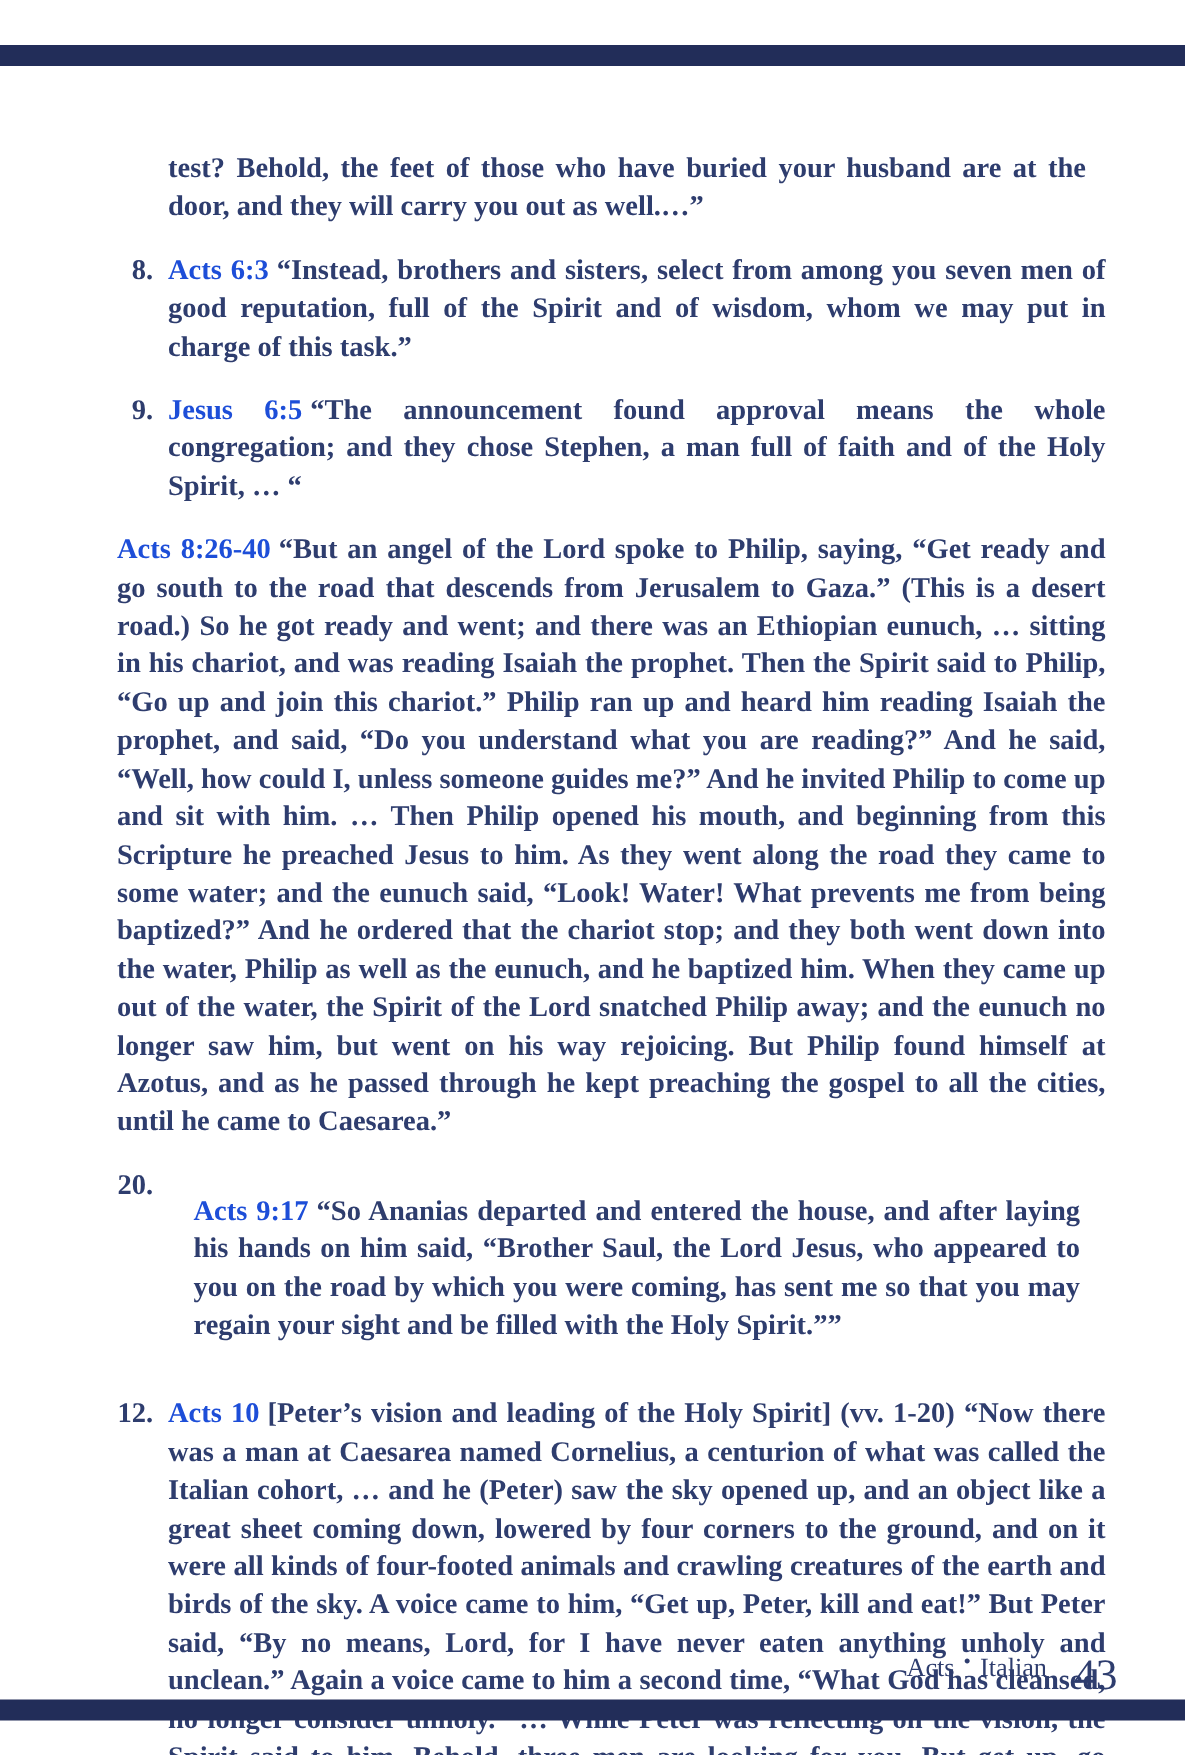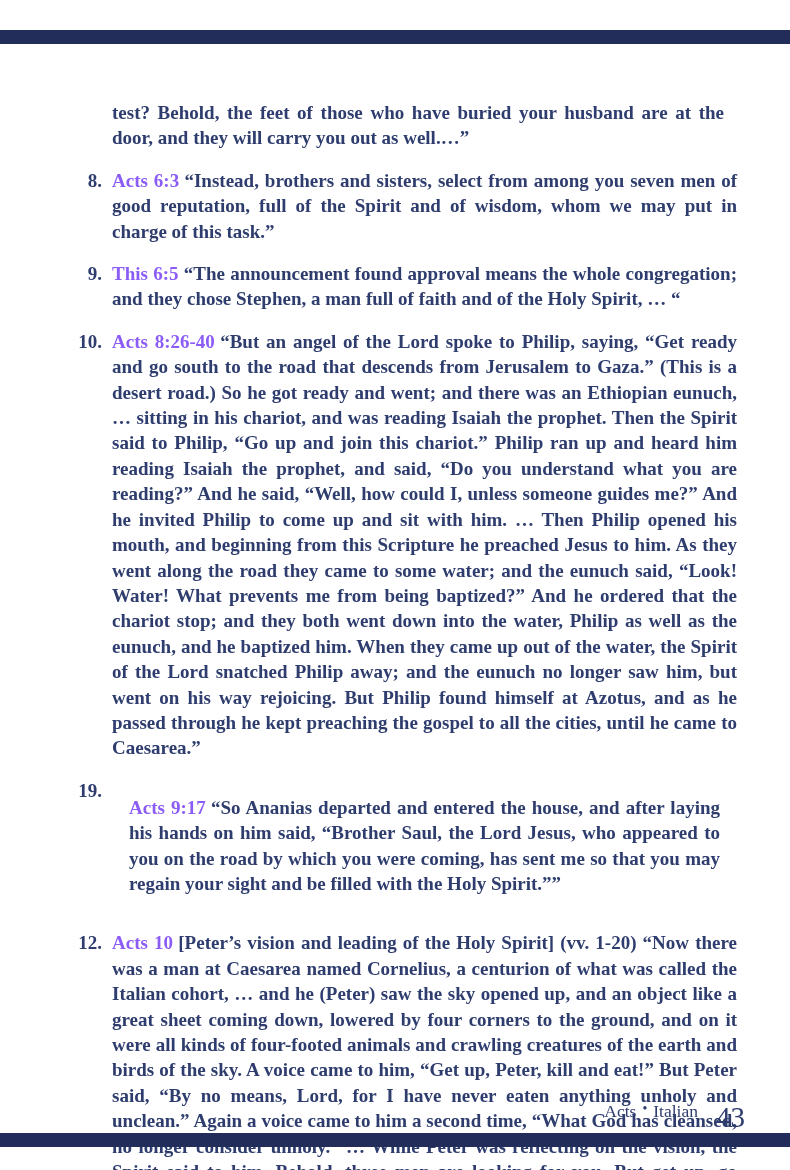--- a/index.html
+++ b/index.html
@@ -50,21 +50,21 @@
     flex: none;
     width: 24px;
     text-align: right;
     margin-right: 10px;
   }
   .item-body {
     flex: 1;
     text-align: justify;
   }
   .ref {
-    color: #8b5cf6;
+    color: #1d4ed8;
     margin-right: 0.28em;
   }
   .footer {
     position: absolute;
     top: 1101px;
     right: 45px;
     color: #2e3d6e;
     font-size: 17.5px;
     font-weight: normal;
     white-space: nowrap;
@@ -93,30 +93,29 @@
       <span>test?  Behold, the feet of those who have buried your husband are at the door, and they will carry you out as well.…”</span>
     </p>
 
     <div class="item">
       <span class="num">8.</span>
       <p class="item-body para" style="margin:0"><span class="ref">Acts 6:3</span><span>“Instead, brothers and sisters, select from among you seven men of good reputation, full of the Spirit and of wisdom, whom we may put in charge of this task.”</span></p>
     </div>
 
     <div class="item">
       <span class="num">9.</span>
-      <p class="item-body para" style="margin:0"><span class="ref">This 6:5</span><span>“The announcement found approval means the whole congregation; and they chose Stephen, a man full of faith and of the Holy Spirit, … “</span></p>
+      <p class="item-body para" style="margin:0"><span class="ref">Jesus 6:5</span><span>“The announcement found approval means the whole congregation; and they chose Stephen, a man full of faith and of the Holy Spirit, … “</span></p>
     </div>
 
     <div class="item">
-      <span class="num">10.</span>
       <p class="item-body para" style="margin:0"><span class="ref">Acts 8:26-40</span><span>“But an angel of the Lord spoke to Philip, saying, “Get ready and go south to the road that descends from Jerusalem to Gaza.” (This is a desert road.) So he got ready and went; and there was an Ethiopian eunuch, …  sitting in his chariot, and was reading Isaiah the prophet.  Then the Spirit said to Philip, “Go up and join this chariot.”  Philip ran up and heard him reading Isaiah the prophet, and said, “Do you understand what you are reading?”  And he said, “Well, how could I, unless someone guides me?” And he invited Philip to come up and sit with him.  … Then Philip opened his mouth, and beginning from this Scripture he preached Jesus to him.   As they went along the road they came to some water; and the eunuch said, “Look! Water! What prevents me from being baptized?” And he ordered that the chariot stop; and they both went down into the water, Philip as well as the eunuch, and he baptized him. When they came up out of the water, the Spirit of the Lord snatched Philip away; and the eunuch no longer saw him, but went on his way rejoicing. But Philip found himself at Azotus, and as he passed through he kept preaching the gospel to all the cities, until he came to Caesarea.”</span></p>
     </div>
 
     <div class="item">
-      <span class="num">19.</span>
+      <span class="num">20.</span>
       <p class="item-body para" style="margin:17px"><span class="ref">Acts 9:17</span><span>“So Ananias departed and entered the house, and after laying his hands on him said, “Brother Saul, the Lord Jesus, who appeared to you on the road by which you were coming, has sent me so that you may regain your sight and be filled with the Holy Spirit.””</span></p>
     </div>
 
     <div class="item">
       <span class="num">12.</span>
       <p class="item-body para" style="margin:0"><span class="ref">Acts 10</span><span>[Peter’s vision and leading of the Holy Spirit] (vv. 1-20) “Now there was a man at Caesarea named Cornelius, a centurion of what was called the Italian cohort, …  and he (Peter) saw the sky opened up, and an object like a great sheet coming down, lowered by four corners to the ground, and on it were all kinds of four-footed animals and crawling creatures of the earth and birds of the sky.  A voice came to him, “Get up, Peter, kill and eat!” But Peter said, “By no means, Lord, for I have never eaten anything unholy and unclean.”  Again a voice came to him a second time, “What God has cleansed, no longer consider unholy.” … While Peter was reflecting on the vision, the Spirit said to him, Behold, three men are looking for you.  But get up, go downstairs and accompany them without misgivings, for I have sent them Myself.”</span></p>
     </div>
 
   </div>
 

